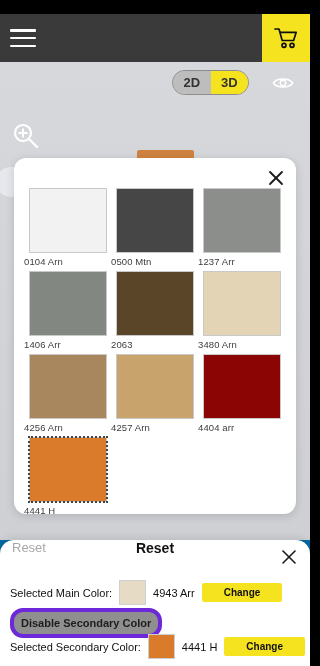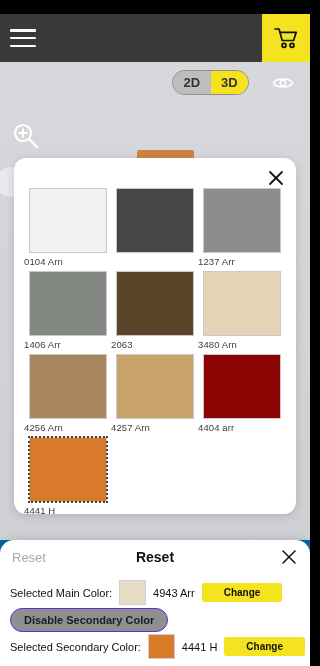--- a/index.html
+++ b/index.html
@@ -175,21 +175,21 @@
     left: 0; bottom: 0;
     width: 310px; height: 126px;
     background: #ffffff;
     border-radius: 14px 14px 0 0;
     box-shadow: 0 -2px 8px rgba(0,0,0,.10);
   }
   .bp-header {
     position: relative;
     height: 34px;
     display: flex;
-    align-items: center;
+    align-items: flex-start;
   }
   .bp-reset {
     position: absolute;
     left: 12px;
     font-size: 13px;
     color: #a8a8a8;
     cursor: pointer;
   }
   .bp-title {
     width: 100%;
@@ -242,23 +242,23 @@
     font-size: 10px;
     font-weight: bold;
     color: #111;
     font-family: "Liberation Sans", sans-serif;
     cursor: pointer;
   }
   .btn-disable {
     position: absolute;
     left: 10px; top: 68px;
     background: #8f8f8f;
-    border: 1px solid #6d28d9;
+    border: 4px solid #6d28d9;
     border-radius: 13px;
-    padding: 5px 13px;
+    padding: 5px 7px;
     font-size: 11px;
     font-weight: bold;
     color: #1d1d1d;
     font-family: "Liberation Sans", sans-serif;
     cursor: pointer;
   }
 </style>
 </head>
 <body>
 
@@ -309,20 +309,21 @@
       <line x1="4" y1="4" x2="16" y2="16" stroke="#1a1a1a" stroke-width="1.8" stroke-linecap="round"></line>
       <line x1="16" y1="4" x2="4" y2="16" stroke="#1a1a1a" stroke-width="1.8" stroke-linecap="round"></line>
     </svg>
     <div class="swatch-grid" id="swatch-grid">
         <div class="swatch-cell">
           <div class="swatch-chip" style="background: rgb(242, 242, 242);"></div>
           <div class="swatch-label">0104 Arn</div>
         </div>
         <div class="swatch-cell">
           <div class="swatch-chip" style="background: rgb(70, 70, 70);"></div>
+          <div class="swatch-label">0500 Mtn</div>
         </div>
         <div class="swatch-cell">
           <div class="swatch-chip" style="background: rgb(139, 142, 139);"></div>
           <div class="swatch-label">1237 Arr</div>
         </div>
         <div class="swatch-cell">
           <div class="swatch-chip" style="background: rgb(130, 135, 130);"></div>
           <div class="swatch-label">1406 Arr</div>
         </div>
         <div class="swatch-cell">

